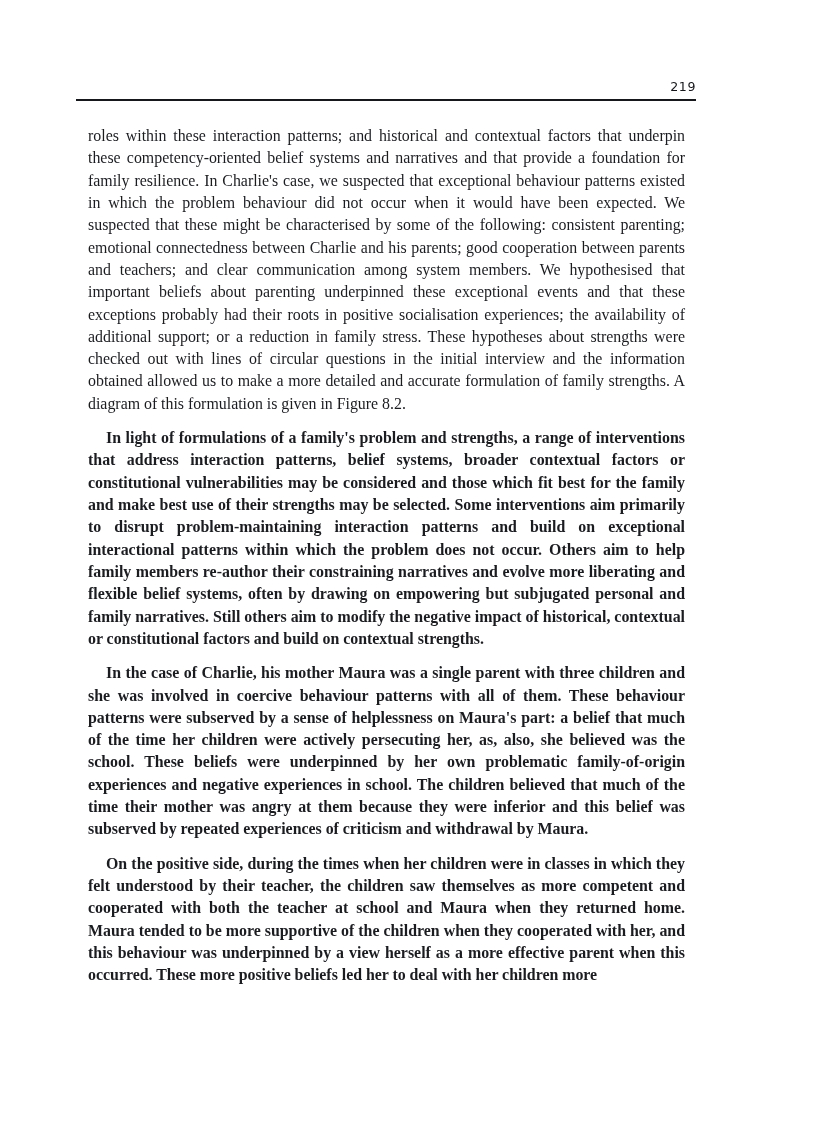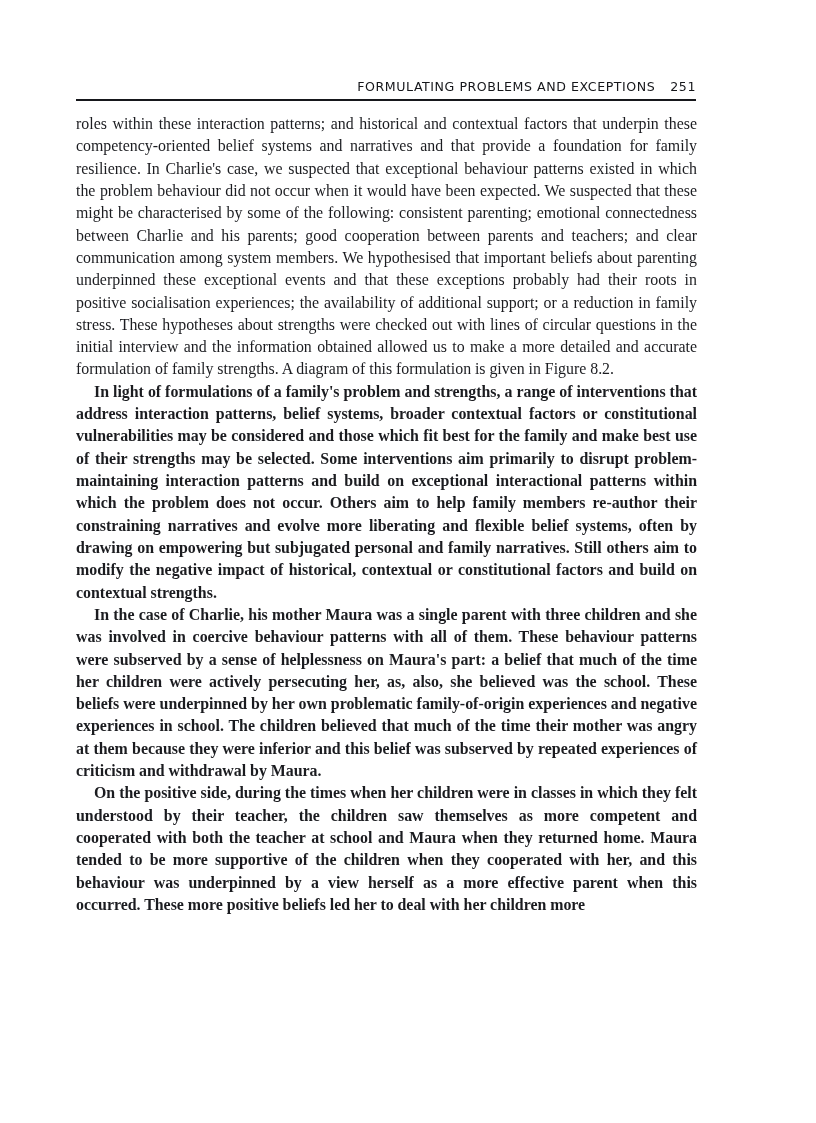--- a/index.html
+++ b/index.html
@@ -65,21 +65,21 @@
 
   
   .text-column {
     position: absolute;
     left: 76px;
     top: 113px;
     width: 621px;
   }
 
   .body-paragraph {
-    margin: 0;
+    margin: 12px;
     font-size: 15.9px;
     line-height: 22.32px;
     text-align: justify;
     text-justify: inter-word;
     -webkit-hyphens: none;
     hyphens: none;
     word-spacing: -0.1px;
     color: #1b1c20;
   }
   .body-paragraph.indented {
@@ -95,22 +95,21 @@
   .body-paragraph.no-stretch::after {
     display: none;
   }
 </style>
 </head>
 <body>
 
 <div class="page">
 
   <div class="running-head">
-    <span class="running-head-title">FORMULATING PROBLEMS AND EXCEPTIONS</span>
-    <span class="running-head-page">251</span>
+    <span class="running-head-page">219</span>
   </div>
 
   <div class="header-rule"></div>
 
   <div class="text-column">
     <p class="body-paragraph no-stretch">roles within these interaction patterns; and historical and contextual factors that underpin these competency-oriented belief systems and narratives and that provide a foundation for family resilience. In Charlie's case, we suspected that exceptional behaviour patterns existed in which the problem behaviour did not occur when it would have been expected. We suspected that these might be characterised by some of the following: consistent parenting; emotional connectedness between Charlie and his parents; good cooperation between parents and teachers; and clear communication among system members. We hypothesised that important beliefs about parenting underpinned these exceptional events and that these exceptions probably had their roots in positive socialisation experiences; the availability of additional support; or a reduction in family stress. These hypotheses about strengths were checked out with lines of circular questions in the initial interview and the information obtained allowed us to make a more detailed and accurate formulation of family strengths. A diagram of this formulation is given in Figure 8.2.</p>
     <p class="body-paragraph indented no-stretch">In light of formulations of a family's problem and strengths, a range of interventions that address interaction patterns, belief systems, broader contextual factors or constitutional vulnerabilities may be considered and those which fit best for the family and make best use of their strengths may be selected. Some interventions aim primarily to disrupt problem-maintaining interaction patterns and build on exceptional interactional patterns within which the problem does not occur. Others aim to help family members re-author their constraining narratives and evolve more liberating and flexible belief systems, often by drawing on empowering but subjugated personal and family narratives. Still others aim to modify the negative impact of historical, contextual or constitutional factors and build on contextual strengths.</p>
     <p class="body-paragraph indented no-stretch">In the case of Charlie, his mother Maura was a single parent with three children and she was involved in coercive behaviour patterns with all of them. These behaviour patterns were subserved by a sense of helplessness on Maura's part: a belief that much of the time her children were actively persecuting her, as, also, she believed was the school. These beliefs were underpinned by her own problematic family-of-origin experiences and negative experiences in school. The children believed that much of the time their mother was angry at them because they were inferior and this belief was subserved by repeated experiences of criticism and withdrawal by Maura.</p>
     <p class="body-paragraph indented no-stretch">On the positive side, during the times when her children were in classes in which they felt understood by their teacher, the children saw themselves as more competent and cooperated with both the teacher at school and Maura when they returned home. Maura tended to be more supportive of the children when they cooperated with her, and this behaviour was underpinned by a view herself as a more effective parent when this occurred. These more positive beliefs led her to deal with her children more</p>
   </div>

